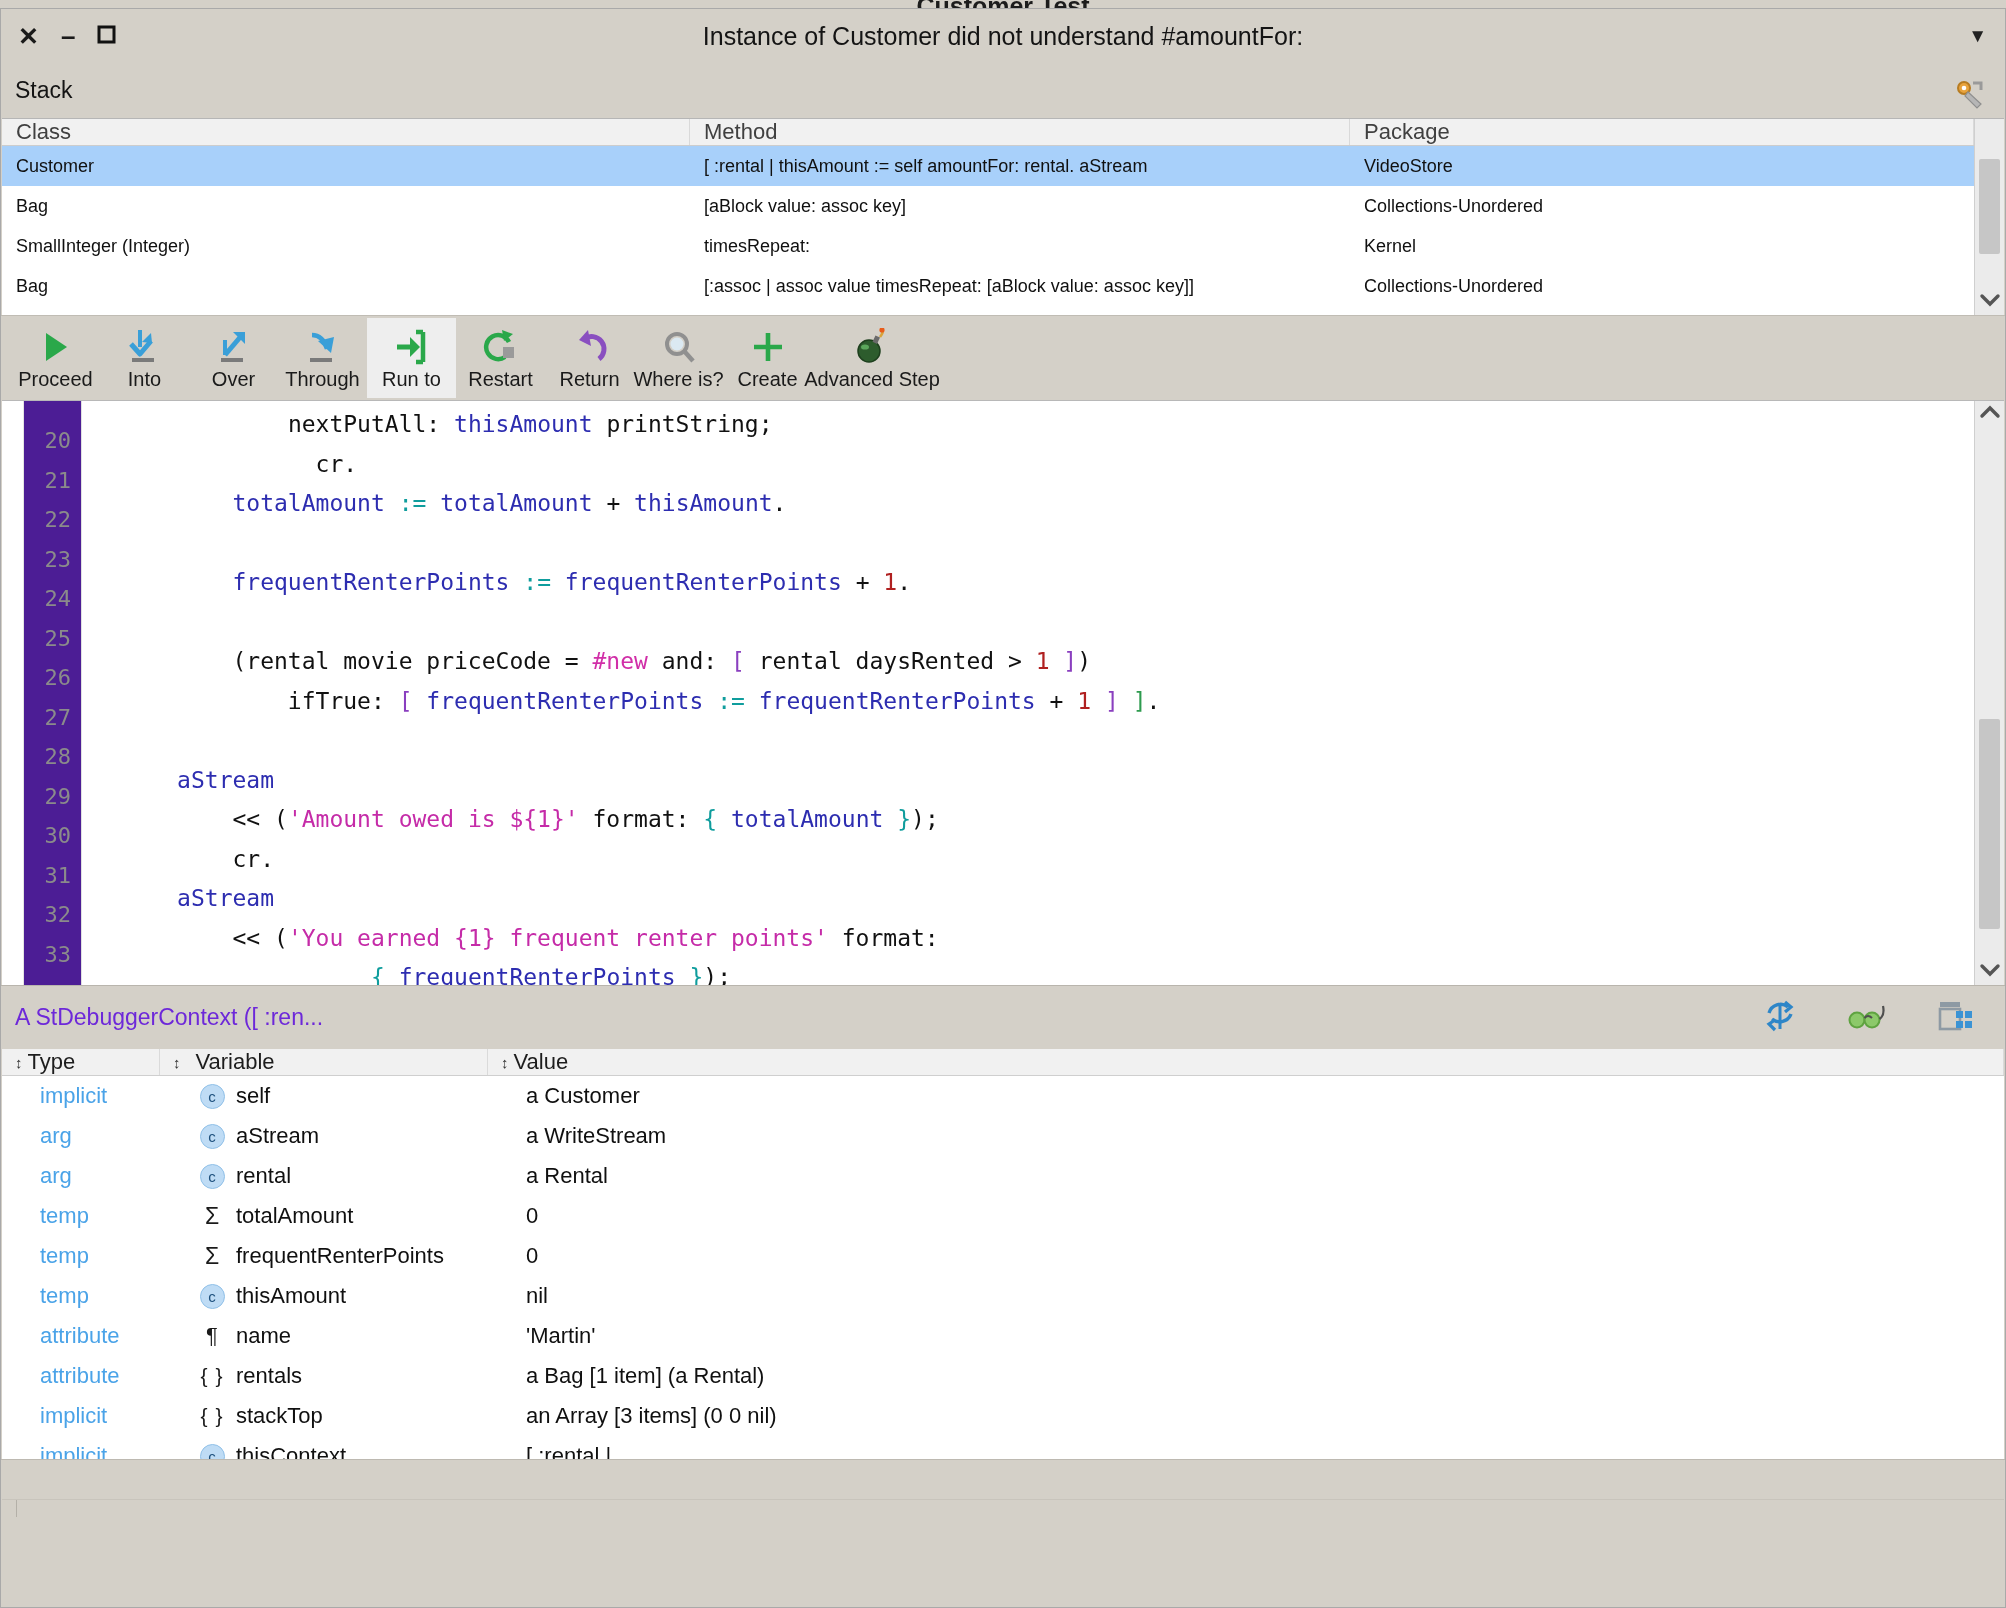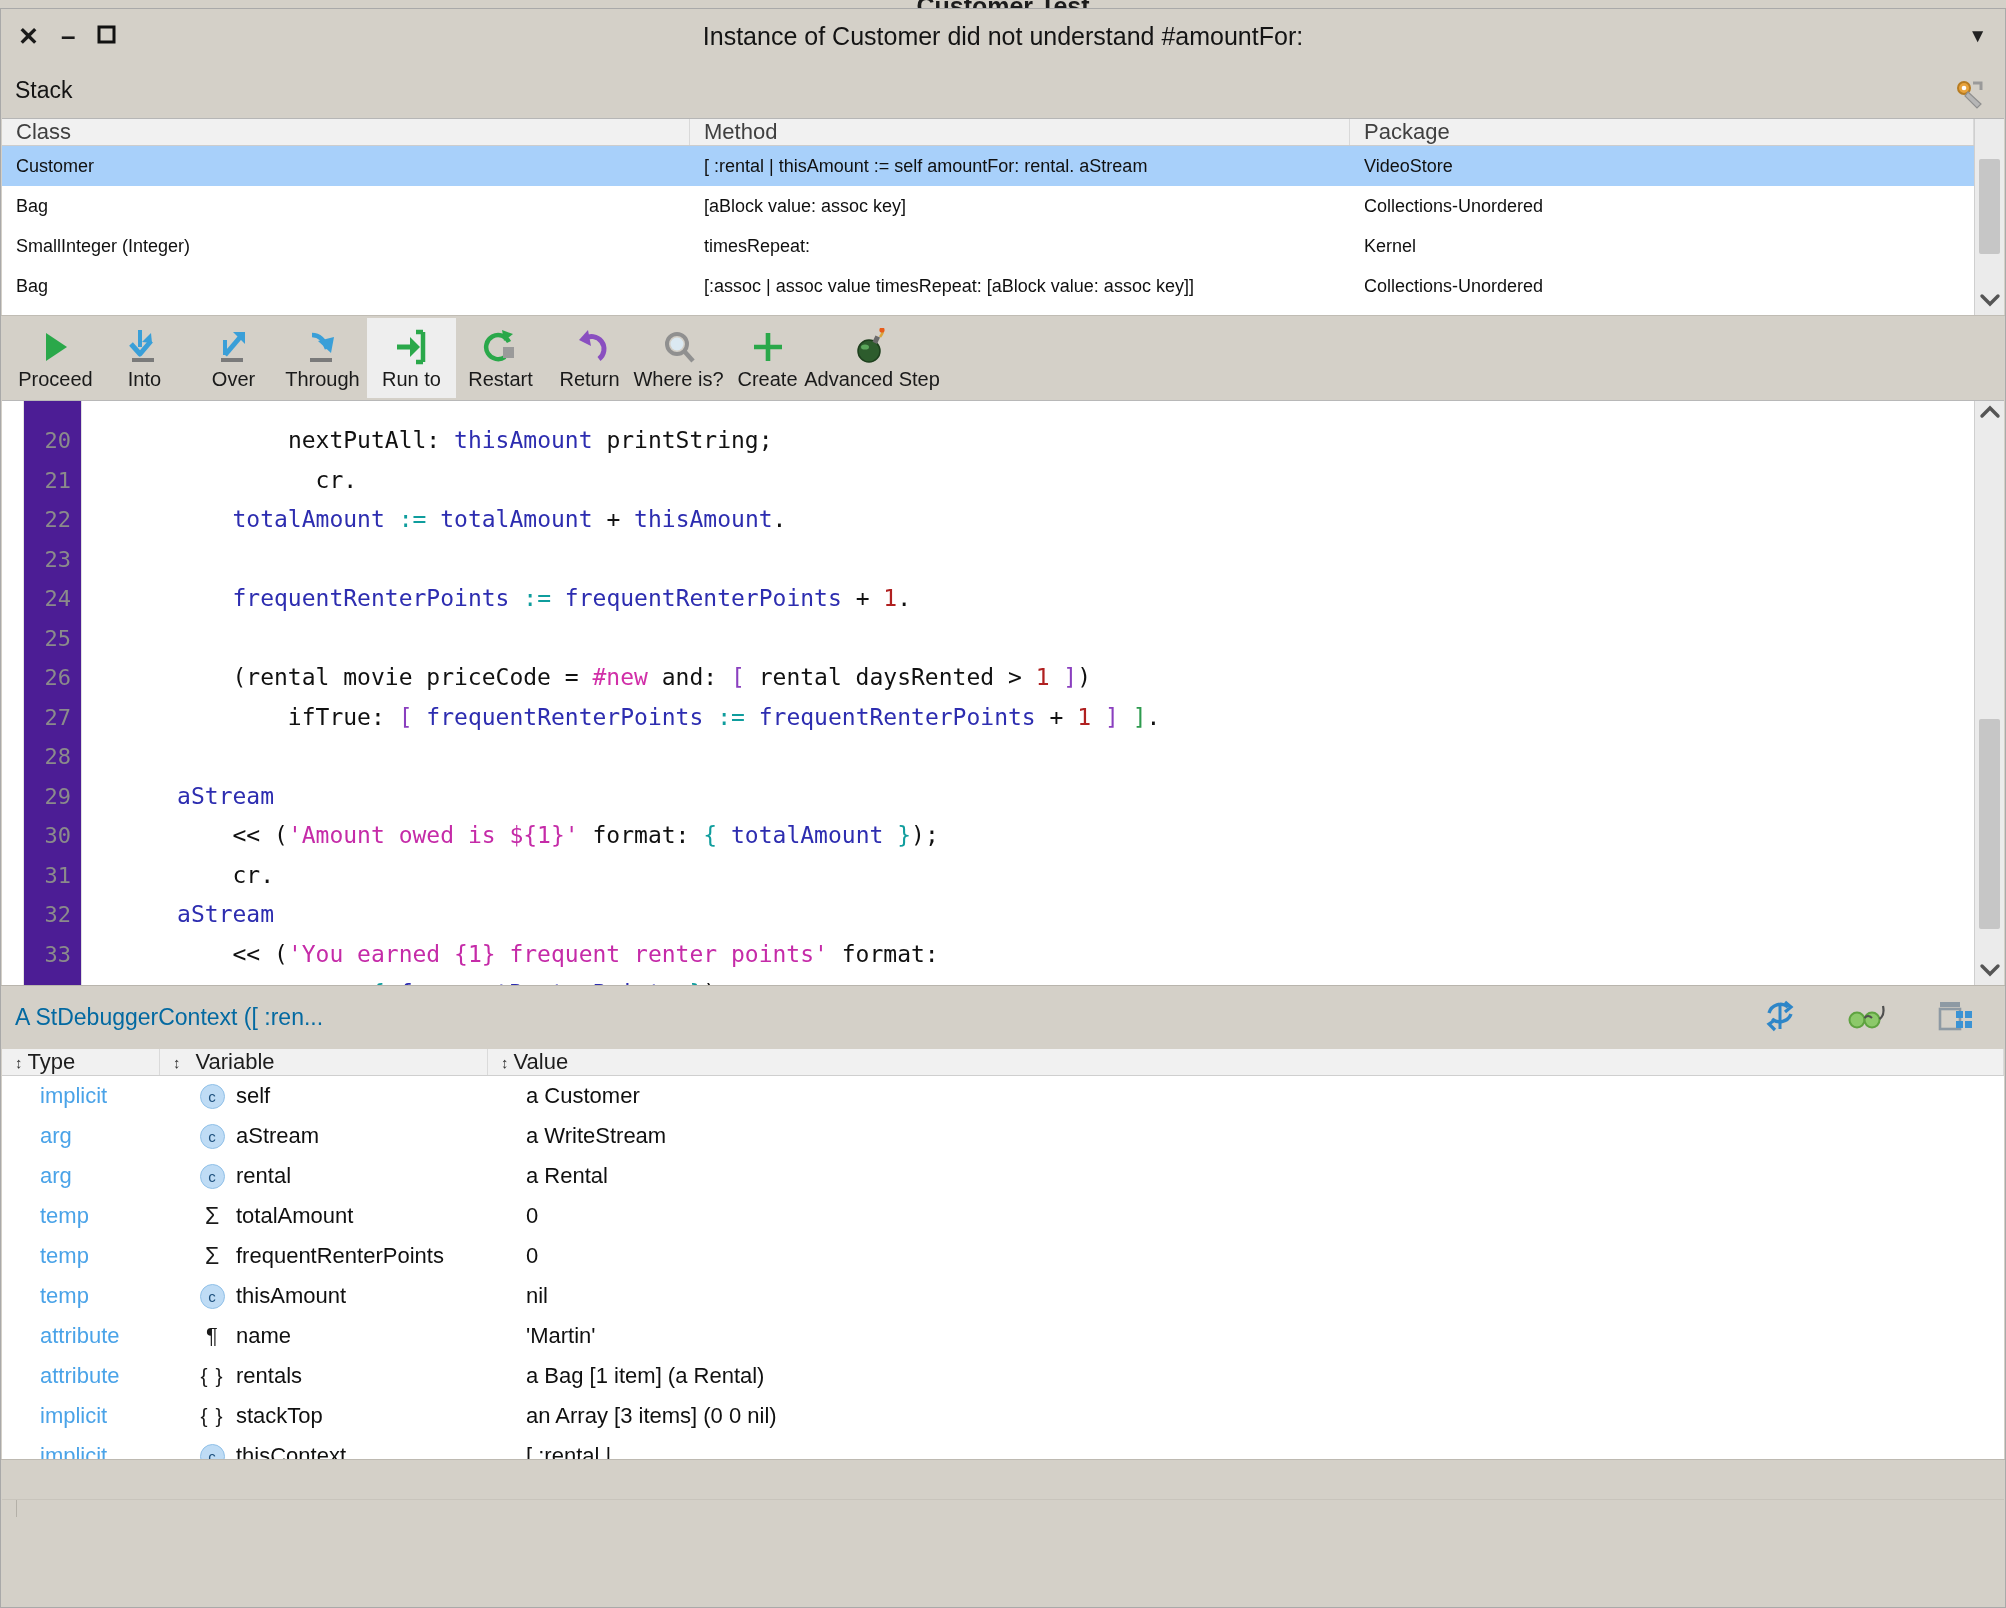--- a/index.html
+++ b/index.html
@@ -97,40 +97,40 @@
     border-top: 1px solid #b8b8b8; position: relative; overflow: hidden;
     max-height: 585px;
   }
   .code-left { flex: 0 0 22px; background: #fff; border-right: 1px solid #e4e4e4; }
   .gutter {
     flex: 0 0 58px; background: #4c1d95; border-right: 1px solid #e0e0e0;
     padding-top: 20px; text-align: right; padding-right: 10px;
   }
   .gutter div { font-family: "DejaVu Sans Mono", monospace; font-size: 22px; line-height: 39.5px; color: #8b8b8b; }
   .code-body {
-    flex: 1 1 auto; padding-top: 20px; padding-left: 12px; overflow: hidden;
+    flex: 1 1 auto; padding-top: 4px; padding-left: 12px; overflow: hidden;
     font-family: "DejaVu Sans Mono", monospace; font-size: 23px; line-height: 39.5px;
     white-space: pre; color: #111;
   }
   .code-body div { height: 39.5px; }
   .tk-var { color: #2d2db0; }
   .tk-asg { color: #0f9d9d; }
   .tk-num { color: #b02020; }
   .tk-str { color: #c52ba8; }
   .tk-sym { color: #d12fa8; }
   .tk-brk { color: #2e9b4f; }
   .tk-brk2 { color: #8a3fbf; }
   .tk-pln { color: #111; }
   
   .ctx-head {
     flex: 0 0 64px; display: flex; align-items: center;
     background: #d4d0c8; padding-left: 14px; position: relative;
     border-top: 1px solid #b9b5ad;
   }
-  .ctx-head .lbl { font-size: 23px; color: #0369a1; }
+  .ctx-head .lbl { font-size: 23px; color: #6d28d9; }
   .ctx-icons { position: absolute; right: 30px; display: flex; gap: 48px; align-items: center; }
   
   .vars-wrap {
     flex: 0 0 410px; margin: 0 1px; display: flex; background: #fff;
     position: relative; overflow: hidden;
   }
   .vars { flex: 1 1 auto; display: flex; flex-direction: column; }
   .vr-hdr { display: flex; height: 38px; background: #f1f1f1; border-bottom: 1px solid #cfcfcf; }
   .vr-hdr > div {
     font-size: 22px; color: #1d1d1d; display: flex; align-items: center;

